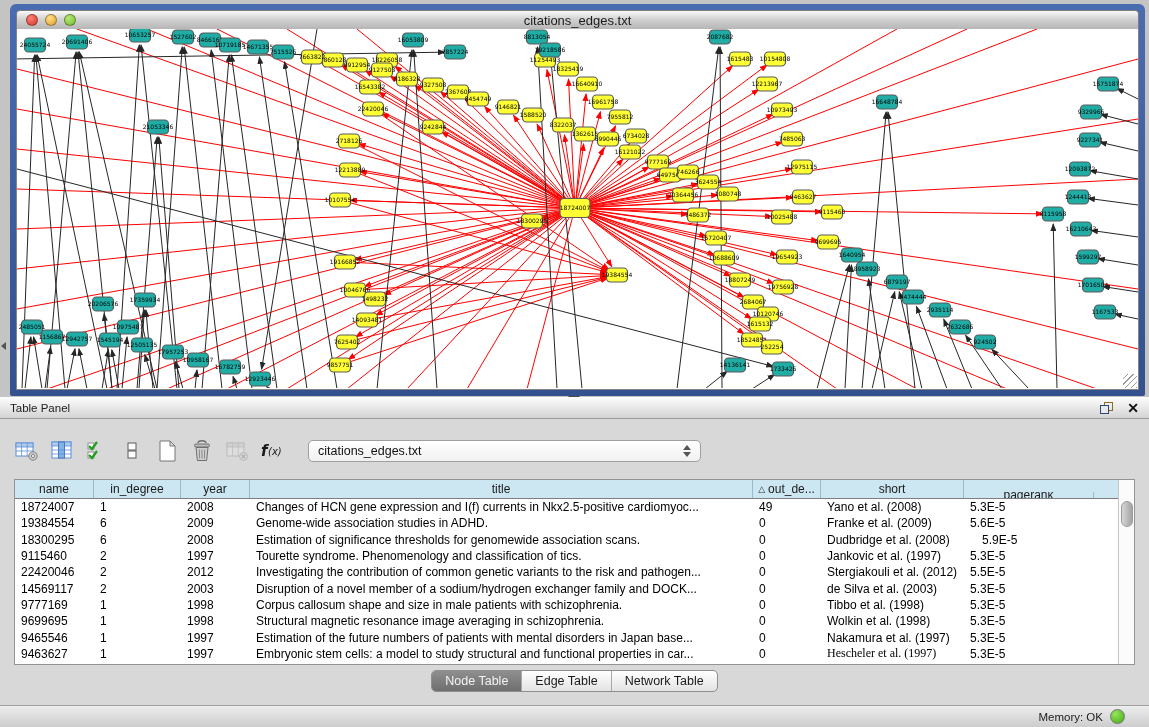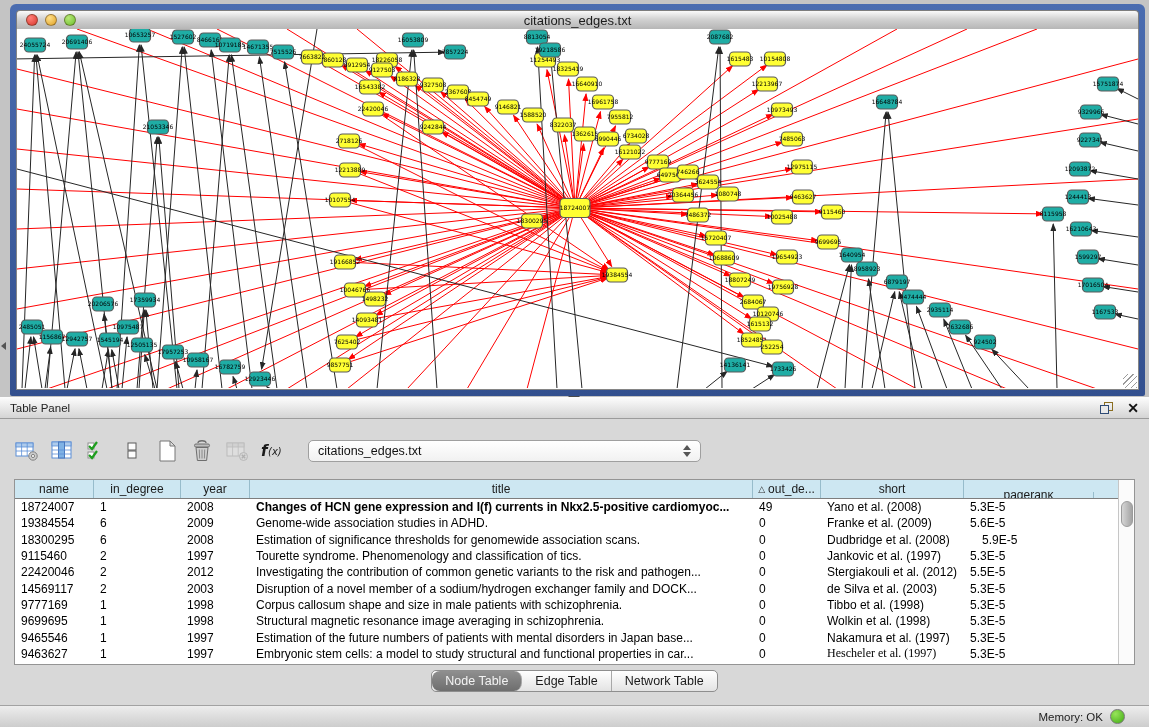--- a/index.html
+++ b/index.html
@@ -65,21 +65,21 @@
      white-space:nowrap;overflow:hidden;}
   .vscroll{width:15px;background:#fbfbfb;border-left:1px solid #c6c6c6;position:relative;}
   .vthumb{position:absolute;top:21px;left:2px;width:10px;height:24px;border-radius:6px;
      background:linear-gradient(90deg,#d6d6d6,#a3a3a3);border:1px solid #9b9b9b;}
 
   .tabs-row{display:flex;justify-content:center;margin-top:5px;}
   .segmented{display:flex;border:1px solid #8e8e8e;border-radius:5px;overflow:hidden;
      background:linear-gradient(#ffffff,#e3e3e3);}
   .segment{padding:2px 13px;font-size:12.5px;color:#1a1a1a;border-right:1px solid #a8a8a8;line-height:16px;}
   .segment:last-child{border-right:none;}
-  .segment.selected{background:linear-gradient(#8f8f8f,#6e6e6e);color:#f3f3f3;border-radius:8px;}
+  .segment.selected{background:linear-gradient(#8f8f8f,#6e6e6e);color:#f3f3f3;}
 
   .status-bar{position:absolute;left:0;top:705px;width:1149px;height:22px;
      background:linear-gradient(#ededed,#cdcdcd);border-top:1px solid #a2a2a2;
      display:flex;align-items:center;justify-content:flex-end;padding-right:24px;
      gap:7px;font-size:11.5px;color:#222;box-sizing:border-box;}
   .mem-dot{width:13px;height:13px;border-radius:50%;border:1px solid #767676;
      background:radial-gradient(circle at 35% 30%,#97e45a,#41ab13);}
 </style>
 </head>
 <body>
@@ -830,21 +830,21 @@
             <div class="th" style="width: 130px; margin-top: 12px;">
               <span>pagerank</span>
             </div>
             <div class="th" style="flex: 1 1 0%; border-right: none;"></div>
           </div>
         <div class="tbody">
             <div class="trow">
               <div class="td" style="width: 79px;">18724007</div>
               <div class="td" style="width: 87px;">1</div>
               <div class="td" style="width: 69px;">2008</div>
-              <div class="td" style="width: 503px; font-weight: bold;">Changes of HCN gene expression and I(f) currents in Nkx2.5-positive cardiomyoc...</div>
+              <div class="td" style="width: 503px;">Changes of HCN gene expression and I(f) currents in Nkx2.5-positive cardiomyoc...</div>
               <div class="td" style="width: 68px;">49</div>
               <div class="td" style="width: 143px;">Yano et al. (2008)</div>
               <div class="td" style="width: 130px;">5.3E-5</div>
             </div>
             <div class="trow">
               <div class="td" style="width: 79px;">19384554</div>
               <div class="td" style="width: 87px;">6</div>
               <div class="td" style="width: 69px;">2009</div>
               <div class="td" style="width: 503px;">Genome-wide association studies in ADHD.</div>
               <div class="td" style="width: 68px;">0</div>

